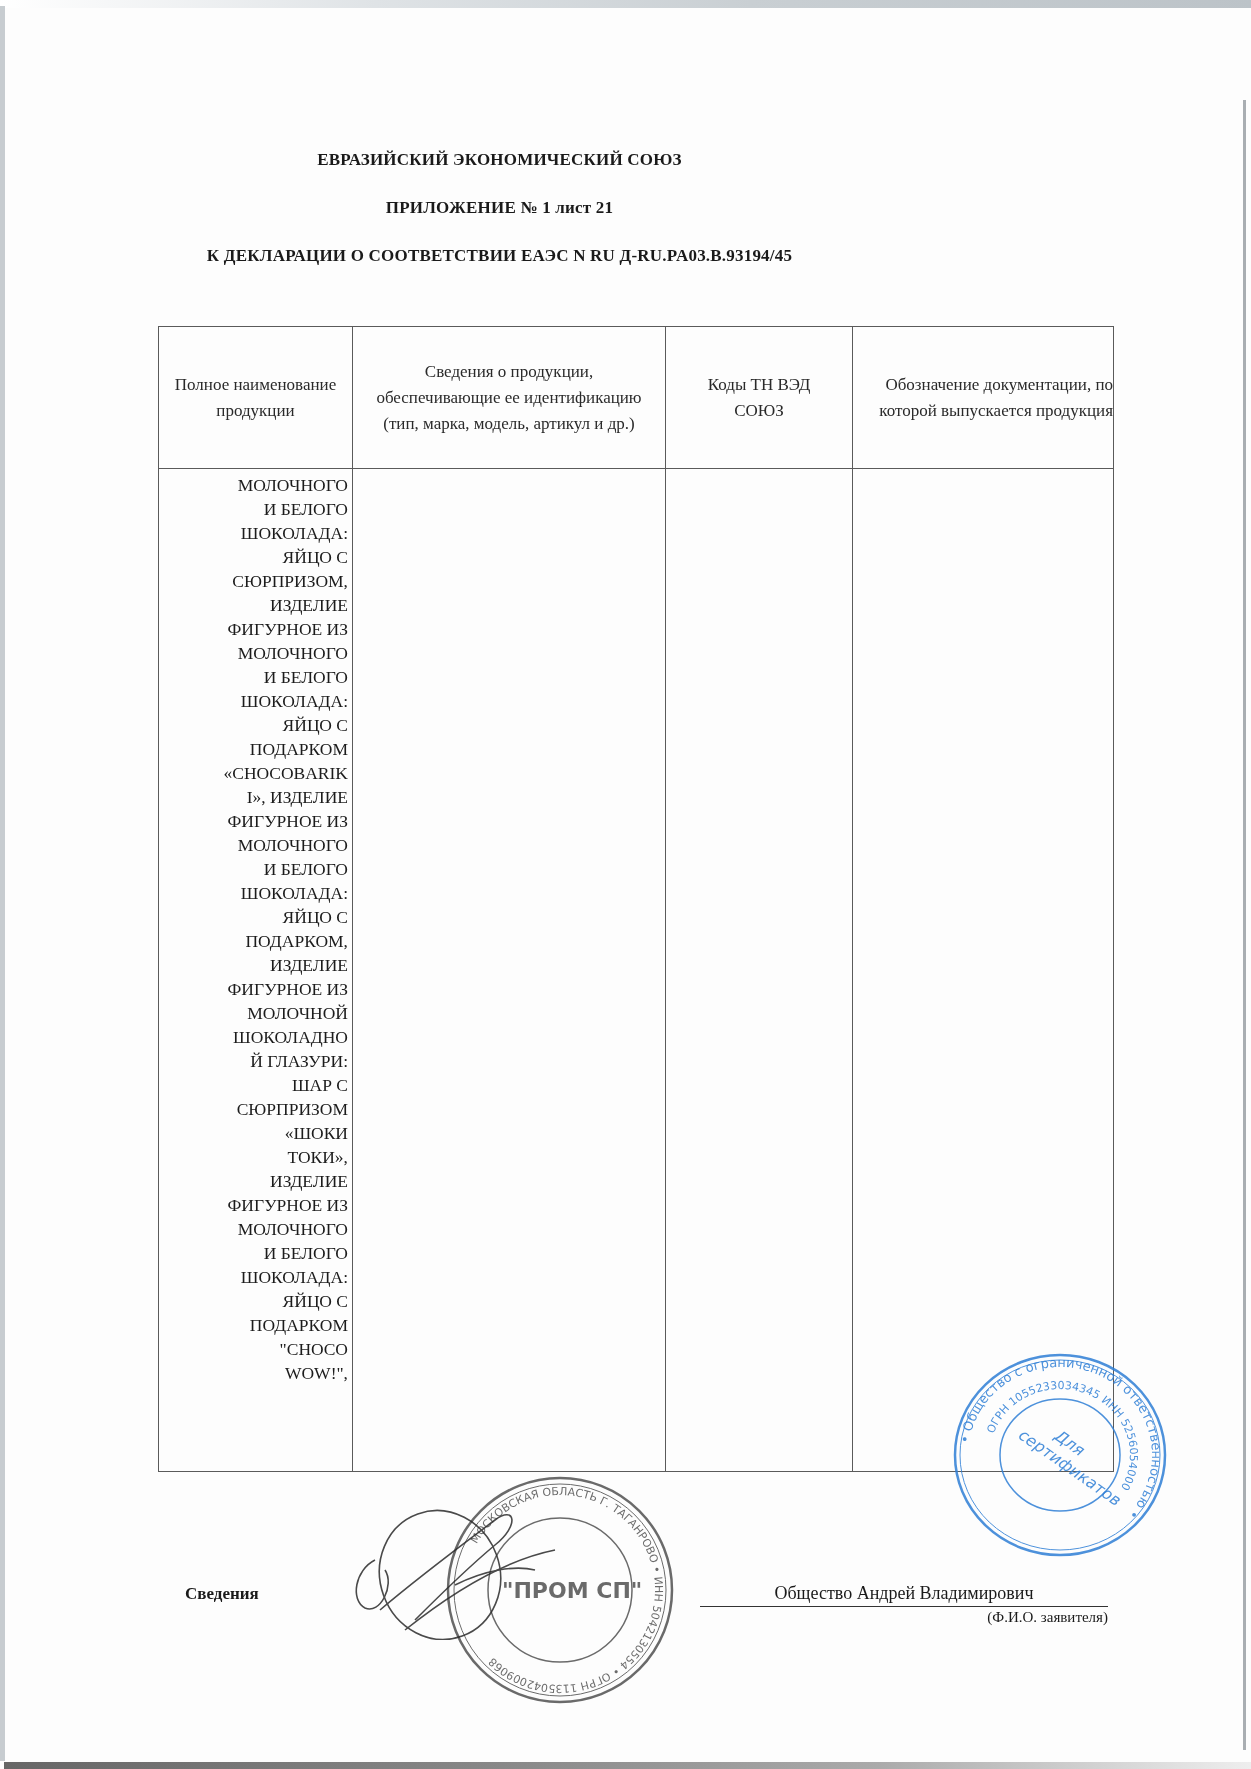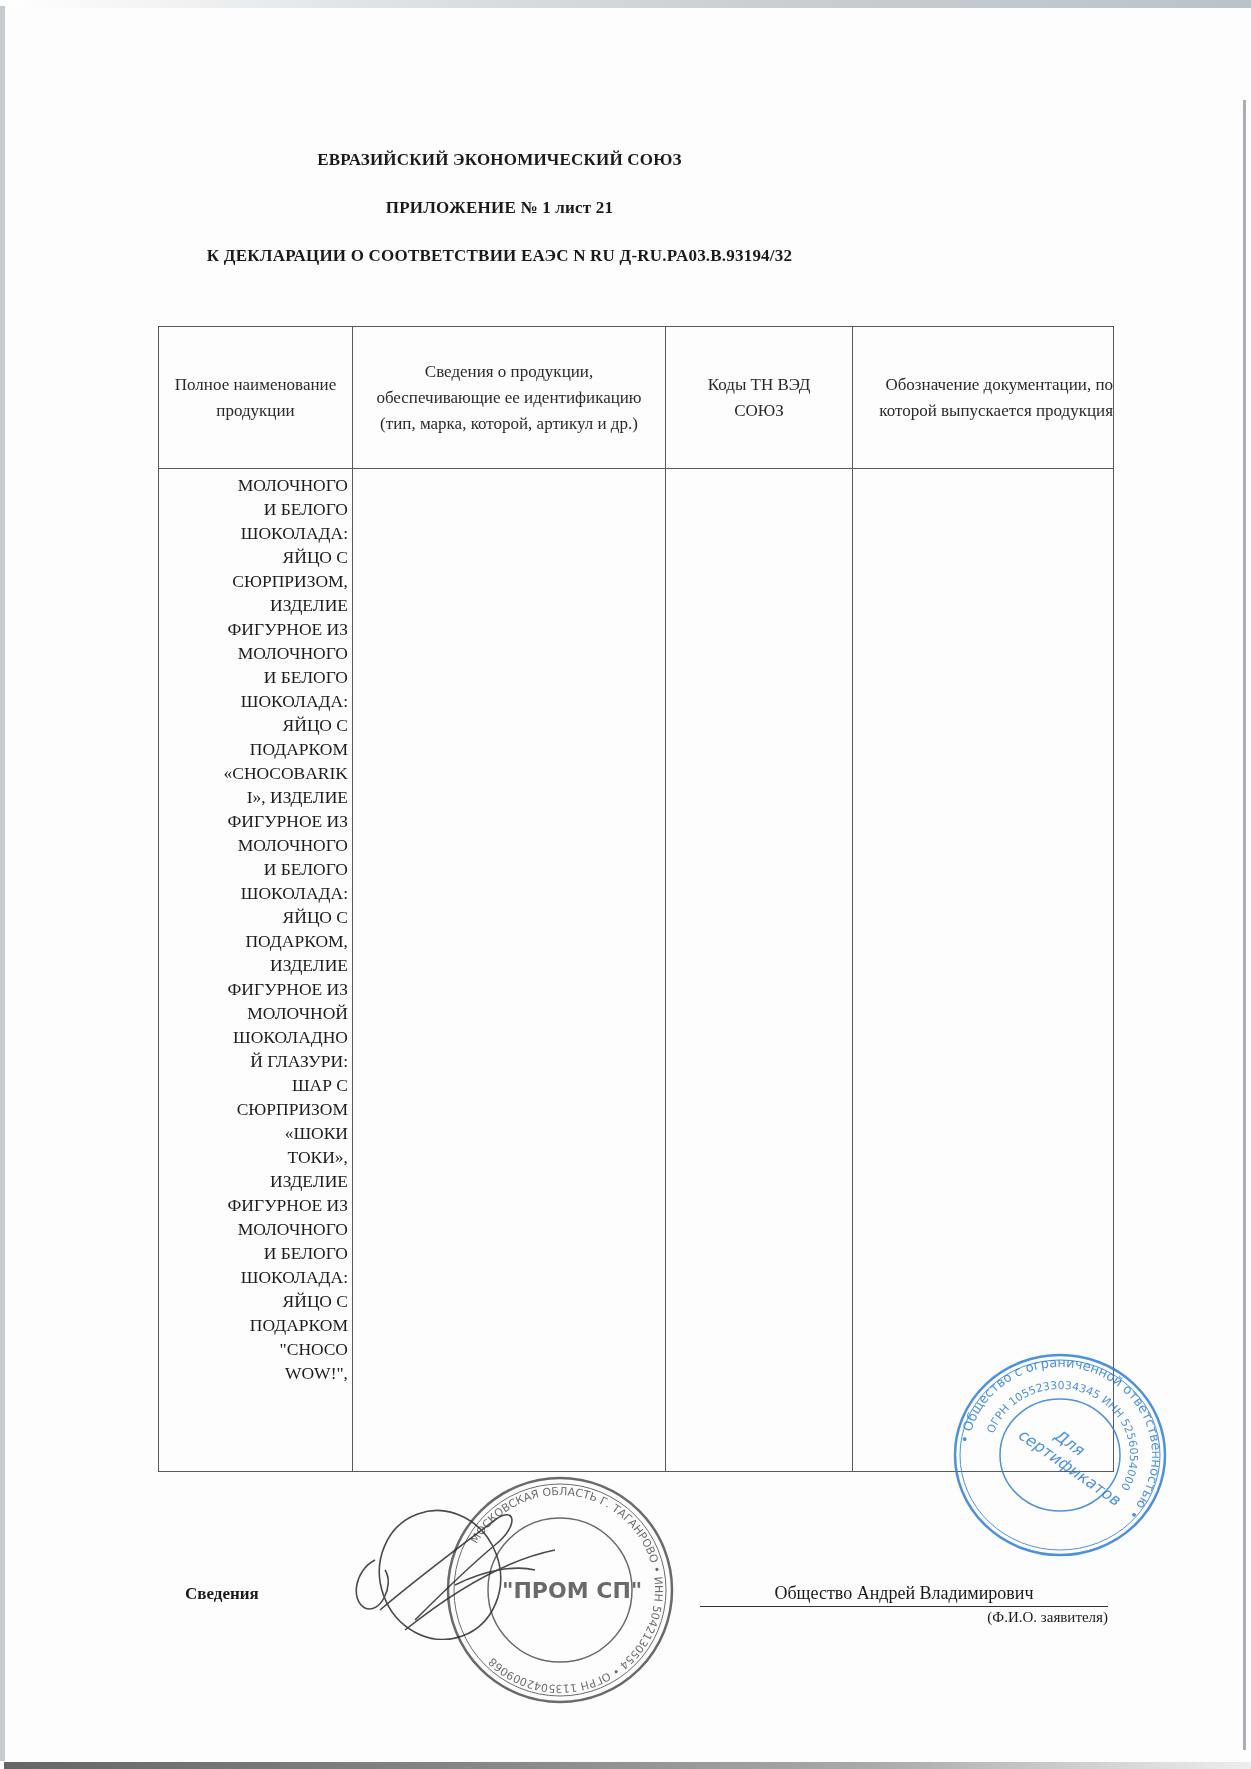--- a/index.html
+++ b/index.html
@@ -59,33 +59,33 @@
 </head>
 <body>
 
 <div class="scan-top"></div>
 <div class="scan-left"></div>
 <div class="scan-right"></div>
 <div class="scan-bottom"></div>
 
 <div class="title t1">ЕВРАЗИЙСКИЙ ЭКОНОМИЧЕСКИЙ СОЮЗ</div>
 <div class="title t2">ПРИЛОЖЕНИЕ № 1 лист 21</div>
-<div class="title t3">К ДЕКЛАРАЦИИ О СООТВЕТСТВИИ ЕАЭС N RU Д-RU.PA03.B.93194/32</div>
+<div class="title t3">К ДЕКЛАРАЦИИ О СООТВЕТСТВИИ ЕАЭС N RU Д-RU.PA03.B.93194/45</div>
 
 <table class="decl">
   <colgroup>
     <col class="col1">
       <col class="col2">
       <col class="col3">
       <col class="col4">
   </colgroup>
   <thead>
     <tr>
       <th style="padding:0 14px;">Полное наименование продукции</th>
-      <th style="padding:0 8px;">Сведения о продукции, обеспечивающие ее идентификацию (тип, марка, которой, артикул и др.)</th>
+      <th style="padding:0 8px;">Сведения о продукции, обеспечивающие ее идентификацию (тип, марка, модель, артикул и др.)</th>
       <th style="padding:0 28px;">Коды ТН ВЭД СОЮЗ</th>
       <th style="padding:0 0;text-align:right;">Обозначение документации, по которой выпускается продукция</th>
     </tr>
   </thead>
   <tbody>
     <tr>
       <td>
         <div class="cell-text">МОЛОЧНОГО
 И БЕЛОГО
 ШОКОЛАДА:

